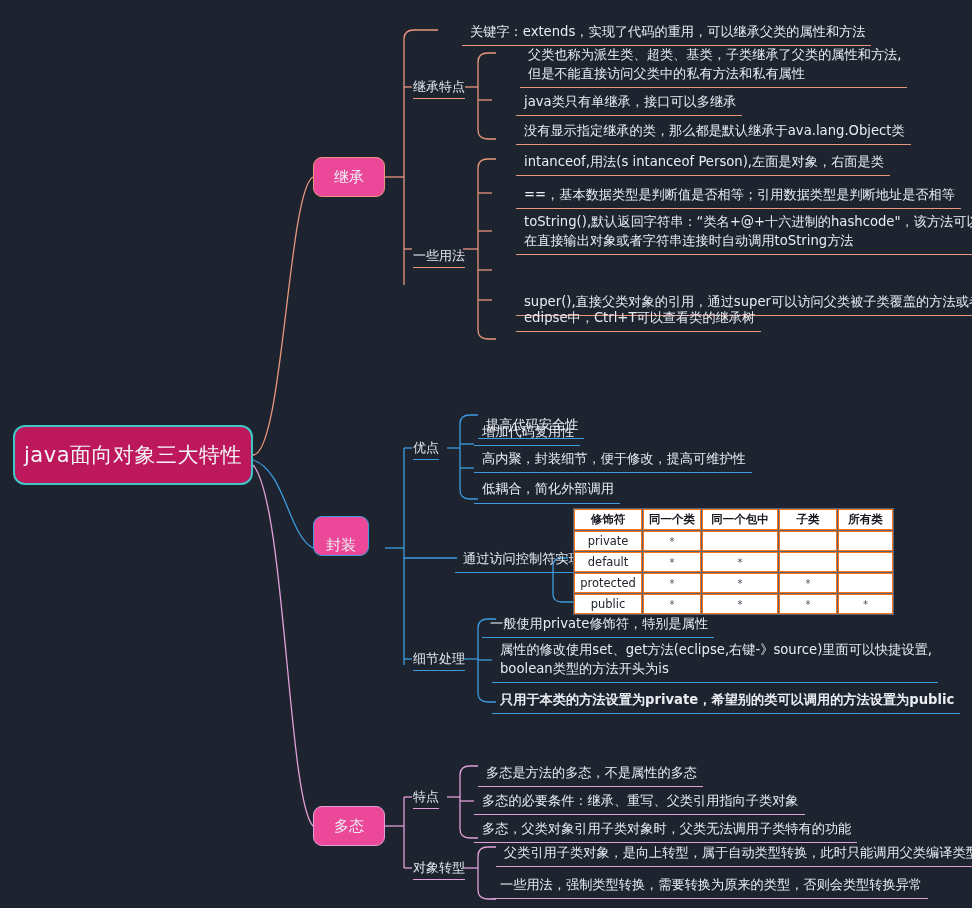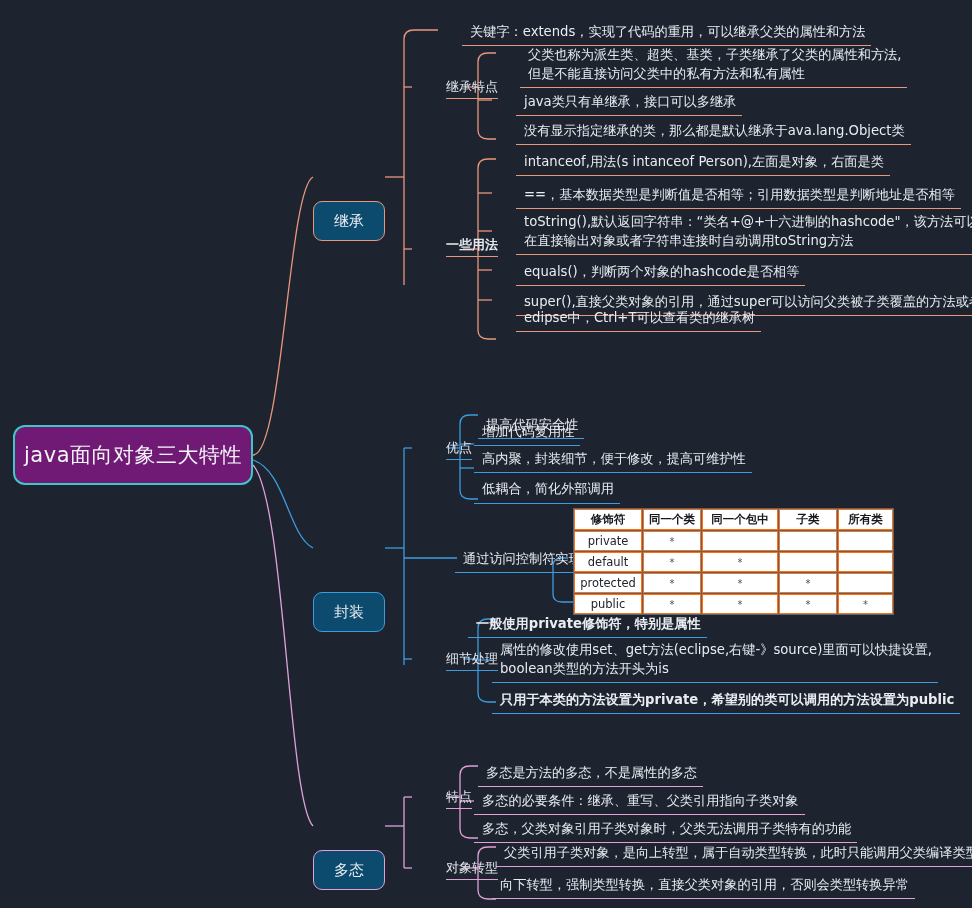--- a/index.html
+++ b/index.html
@@ -17,52 +17,50 @@
   #canvas { position: absolute; inset: 0; }
   svg.links { position: absolute; left: 0; top: 0; width: 972px; height: 908px; pointer-events: none; }
 
   
   .root-node {
     position: absolute;
     left: 13px; top: 425px;
     width: 240px; height: 60px;
     border: 2px solid #3fc6c6;
     border-radius: 12px;
-    background: #701a75;
+    background: #be185d;
     display: flex; align-items: center; justify-content: center;
     font-size: 21px; letter-spacing: .5px;
     color: #f2f4f7;
     z-index: 5;
   }
 
   
   .branch-node {
     position: absolute;
     height: 40px;
     border-radius: 9px;
-    background: #0c4a6e;
+    background: #ec4899;
     display: flex; align-items: center; justify-content: center;
     font-size: 15px;
     color: #eceff3;
     z-index: 5;
-    margin-top: 44px;
   }
   .branch-node.inherit   { border: 1.3px solid #e8977c; left: 313px; top: 157px; width: 72px; }
-  .branch-node.encap     { border: 1.3px solid #3d9ce0; left: 313px; top: 548px; width: 72px; }
+  .branch-node.encap     { border: 1.3px solid #3d9ce0; left: 313px; top: 516px; width: 56px; align-items: flex-end; }
   .branch-node.poly      { border: 1.3px solid #e1a0d8; left: 313px; top: 806px; width: 72px; }
 
   
   .sub-label {
     position: absolute;
     font-size: 13px;
     color: #e4e8ee;
     white-space: nowrap;
     z-index: 4;
     padding-bottom: 2px;
-    margin-left: 33px;
   }
 
   
   .leaf {
     position: absolute;
     font-size: 13.2px;
     line-height: 19px;
     color: #e9ecf1;
     white-space: pre;
     padding: 4px 6px 4px 8px;
@@ -184,27 +182,26 @@
 
   <div class="leaf o" style="left:438px; top:18px;">关键字：extends，实现了代码的重用，可以继承父类的属性和方法</div>
 
   <div class="sub-label" style="left:413px; top:78px; border-bottom:1.2px solid #e8977c;">继承特点</div>
 
   <div class="leaf o" style="left:496px; top:41px;">父类也称为派生类、超类、基类，子类继承了父类的属性和方法,
 但是不能直接访问父类中的私有方法和私有属性</div>
   <div class="leaf o" style="left:492px; top:88px;">java类只有单继承，接口可以多继承</div>
   <div class="leaf o" style="left:492px; top:117px;">没有显示指定继承的类，那么都是默认继承于ava.lang.Object类</div>
 
-  <div class="sub-label" style="left:413px; top:236px; border-bottom:1.2px solid #e8977c;font-weight:bold;">一些用法</div>
+  <div class="sub-label" style="left:413px; top:247px; border-bottom:1.2px solid #e8977c;">一些用法</div>
 
   <div class="leaf o" style="left:492px; top:148px;">intanceof,用法(s intanceof Person),左面是对象，右面是类</div>
   <div class="leaf o" style="left:492px; top:181px;">==，基本数据类型是判断值是否相等；引用数据类型是判断地址是否相等</div>
   <div class="leaf o" style="left:492px; top:208px;">toString(),默认返回字符串：“类名+@+十六进制的hashcode"，该方法可以重写
 在直接输出对象或者字符串连接时自动调用toString方法</div>
-  <div class="leaf o" style="left:492px; top:258px;">equals()，判断两个对象的hashcode是否相等</div>
   <div class="leaf o" style="left:492px; top:288px;">super(),直接父类对象的引用，通过super可以访问父类被子类覆盖的方法或者属性</div>
   <div class="leaf o" style="left:492px; top:304px;">edipse中，Ctrl+T可以查看类的继承树</div>
 
   <div class="branch-node encap">
     <span>封装</span>
   </div>
 
   <div class="sub-label" style="left:413px; top:439px; border-bottom:1.2px solid #3d9ce0;">优点</div>
 
   <div class="leaf b" style="left:478px; top:374px;margin-top:37px;">提高代码安全性</div>
@@ -251,33 +248,33 @@
         <td class="star">*</td>
         <td class="star">*</td>
         <td class="star">*</td>
         <td class="star">*</td>
       </tr>
     </tbody>
   </table>
 
   <div class="sub-label" style="left:413px; top:650px; border-bottom:1.2px solid #3d9ce0;">细节处理</div>
 
-  <div class="leaf b" style="left:468px; top:610px;font-weight:bold;">一般使用private修饰符，特别是属性</div>
+  <div class="leaf b" style="left:482px; top:610px;">一般使用private修饰符，特别是属性</div>
   <div class="leaf b" style="left:492px; top:636px;">属性的修改使用set、get方法(eclipse,右键-》source)里面可以快捷设置,
 boolean类型的方法开头为is</div>
   <div class="leaf b" style="left:492px; top:686px;font-weight:bold;">只用于本类的方法设置为private，希望别的类可以调用的方法设置为public</div>
 
   <div class="branch-node poly">
     <span>多态</span>
   </div>
 
   <div class="sub-label" style="left:413px; top:788px; border-bottom:1.2px solid #e1a0d8;">特点</div>
 
   <div class="leaf p" style="left:478px; top:759px;">多态是方法的多态，不是属性的多态</div>
   <div class="leaf p" style="left:474px; top:787px;">多态的必要条件：继承、重写、父类引用指向子类对象</div>
   <div class="leaf p" style="left:474px; top:815px;">多态，父类对象引用子类对象时，父类无法调用子类特有的功能</div>
 
   <div class="sub-label" style="left:413px; top:859px; border-bottom:1.2px solid #e1a0d8;">对象转型</div>
 
   <div class="leaf p" style="left:496px; top:839px;">父类引用子类对象，是向上转型，属于自动类型转换，此时只能调用父类编译类型的方法</div>
-  <div class="leaf p" style="left:492px; top:871px;">向下转型，强制类型转换，直接父类对象的引用，否则会类型转换异常</div>
+  <div class="leaf p" style="left:492px; top:871px;">一些用法，强制类型转换，需要转换为原来的类型，否则会类型转换异常</div>
 
 </div>
 
 </body></html>

